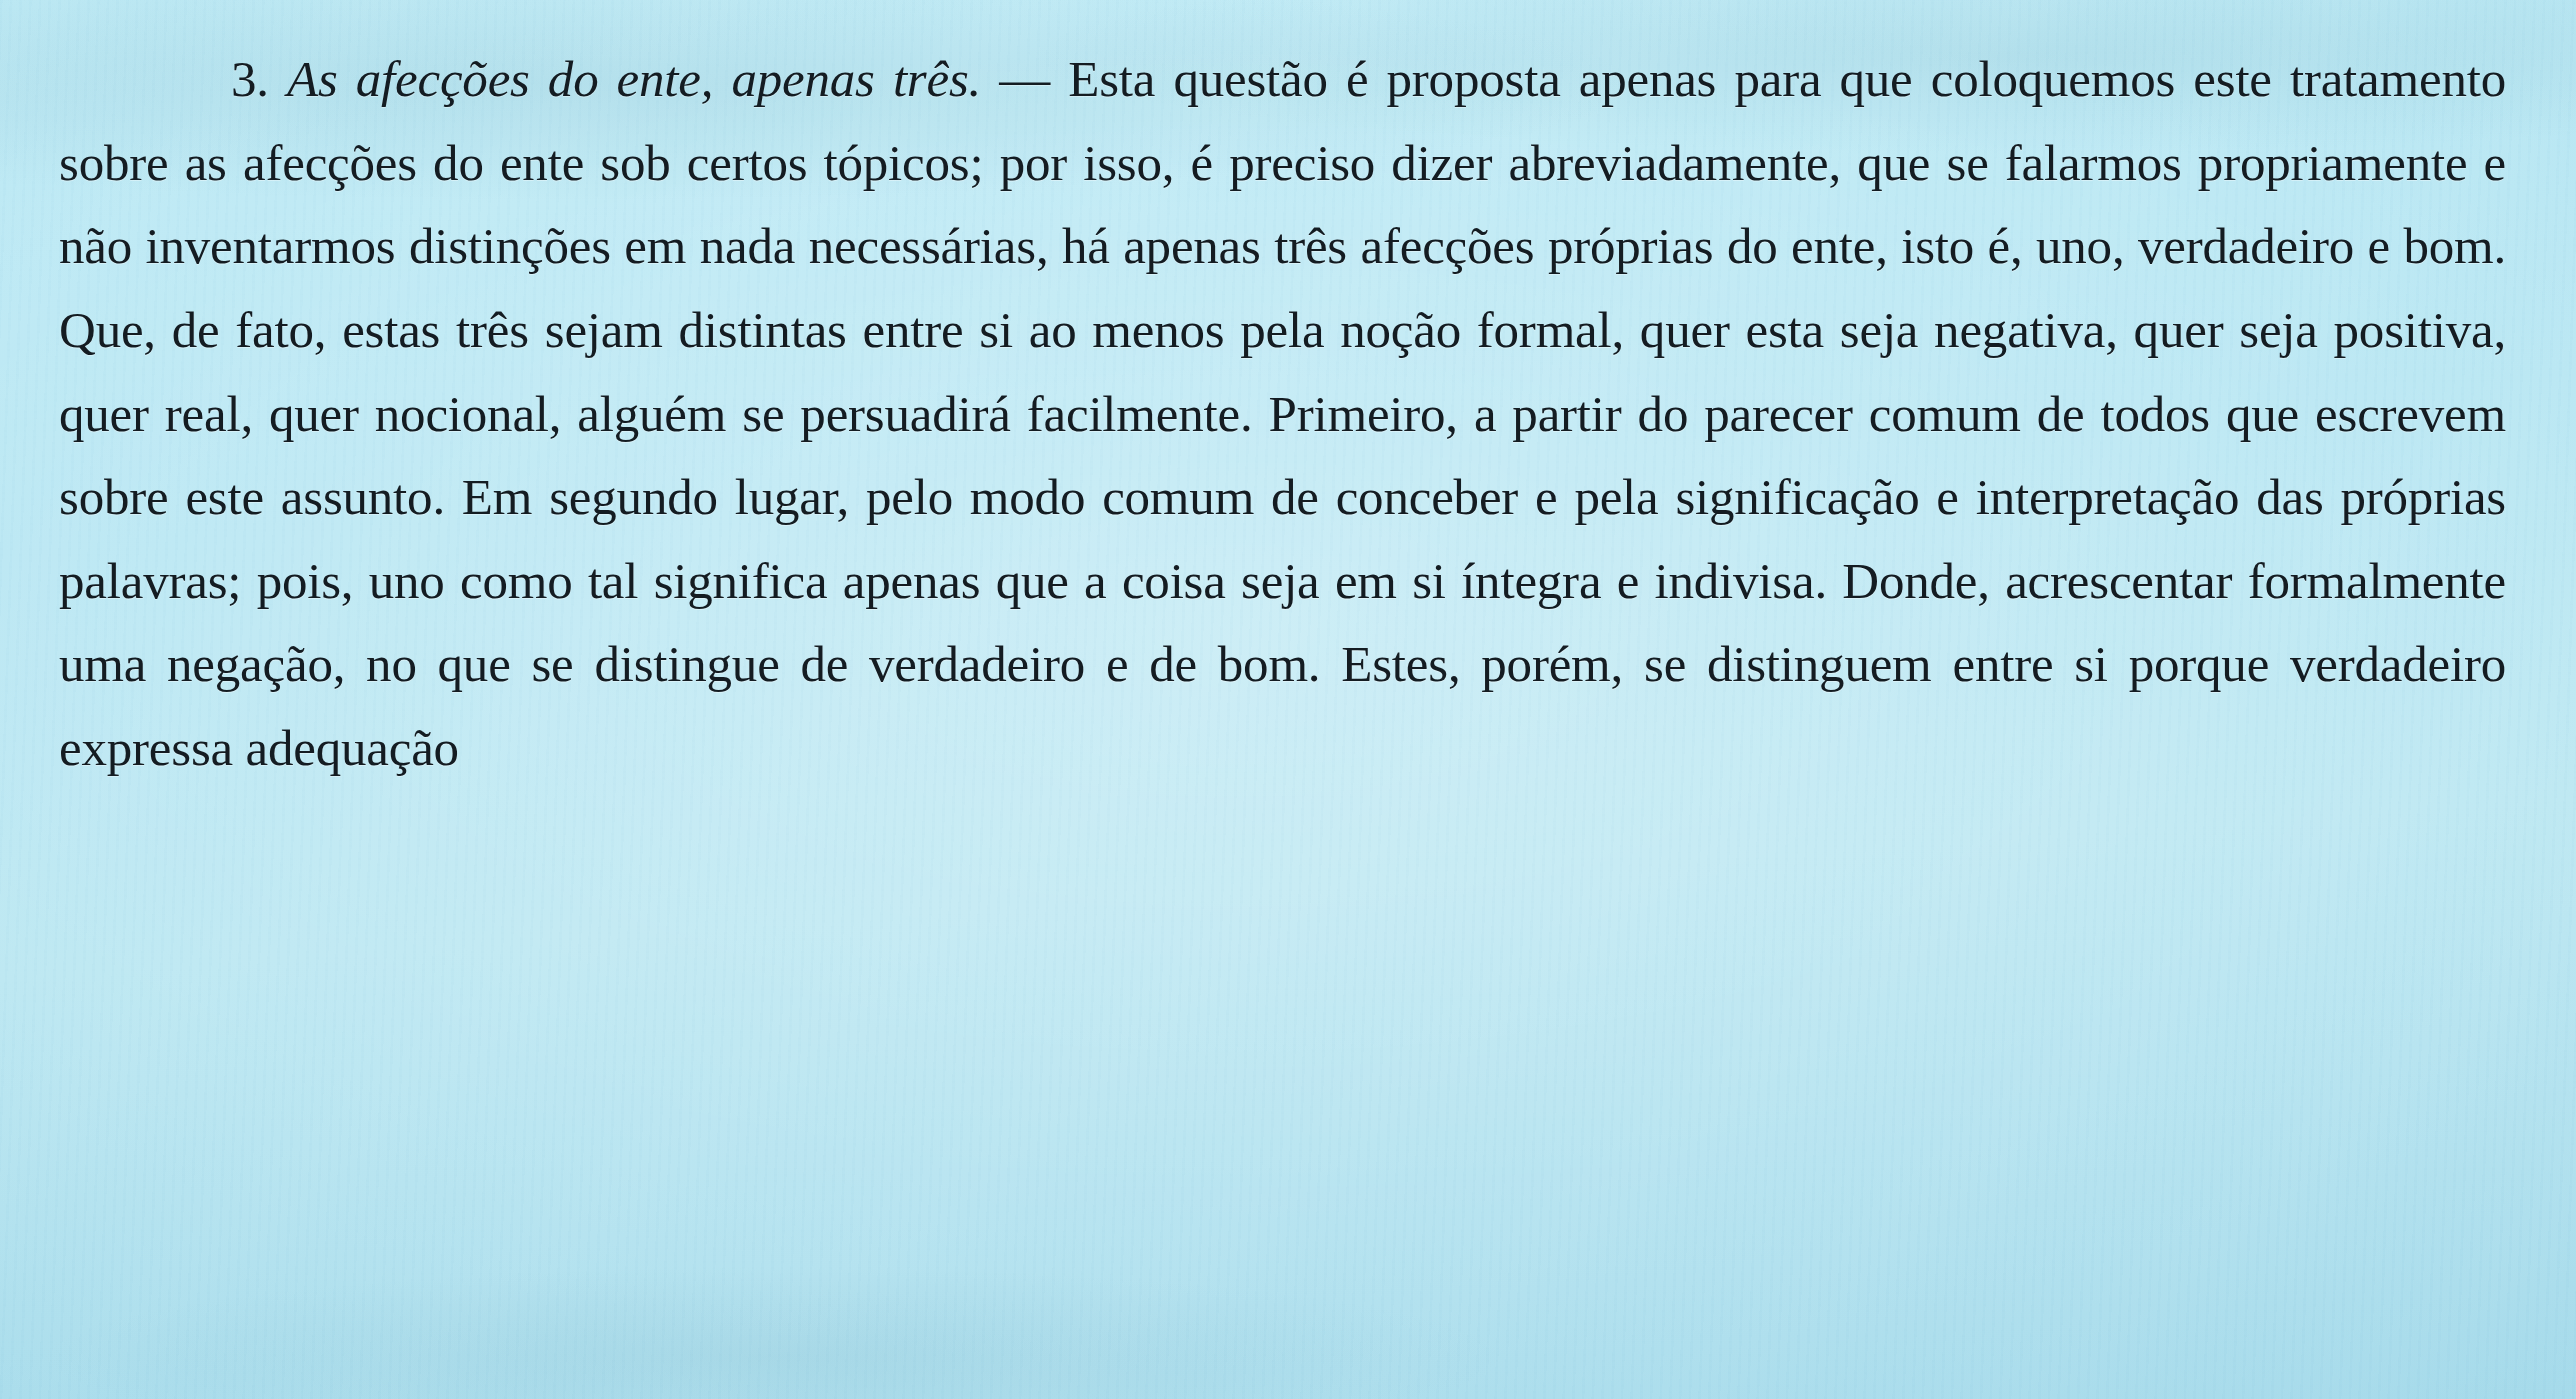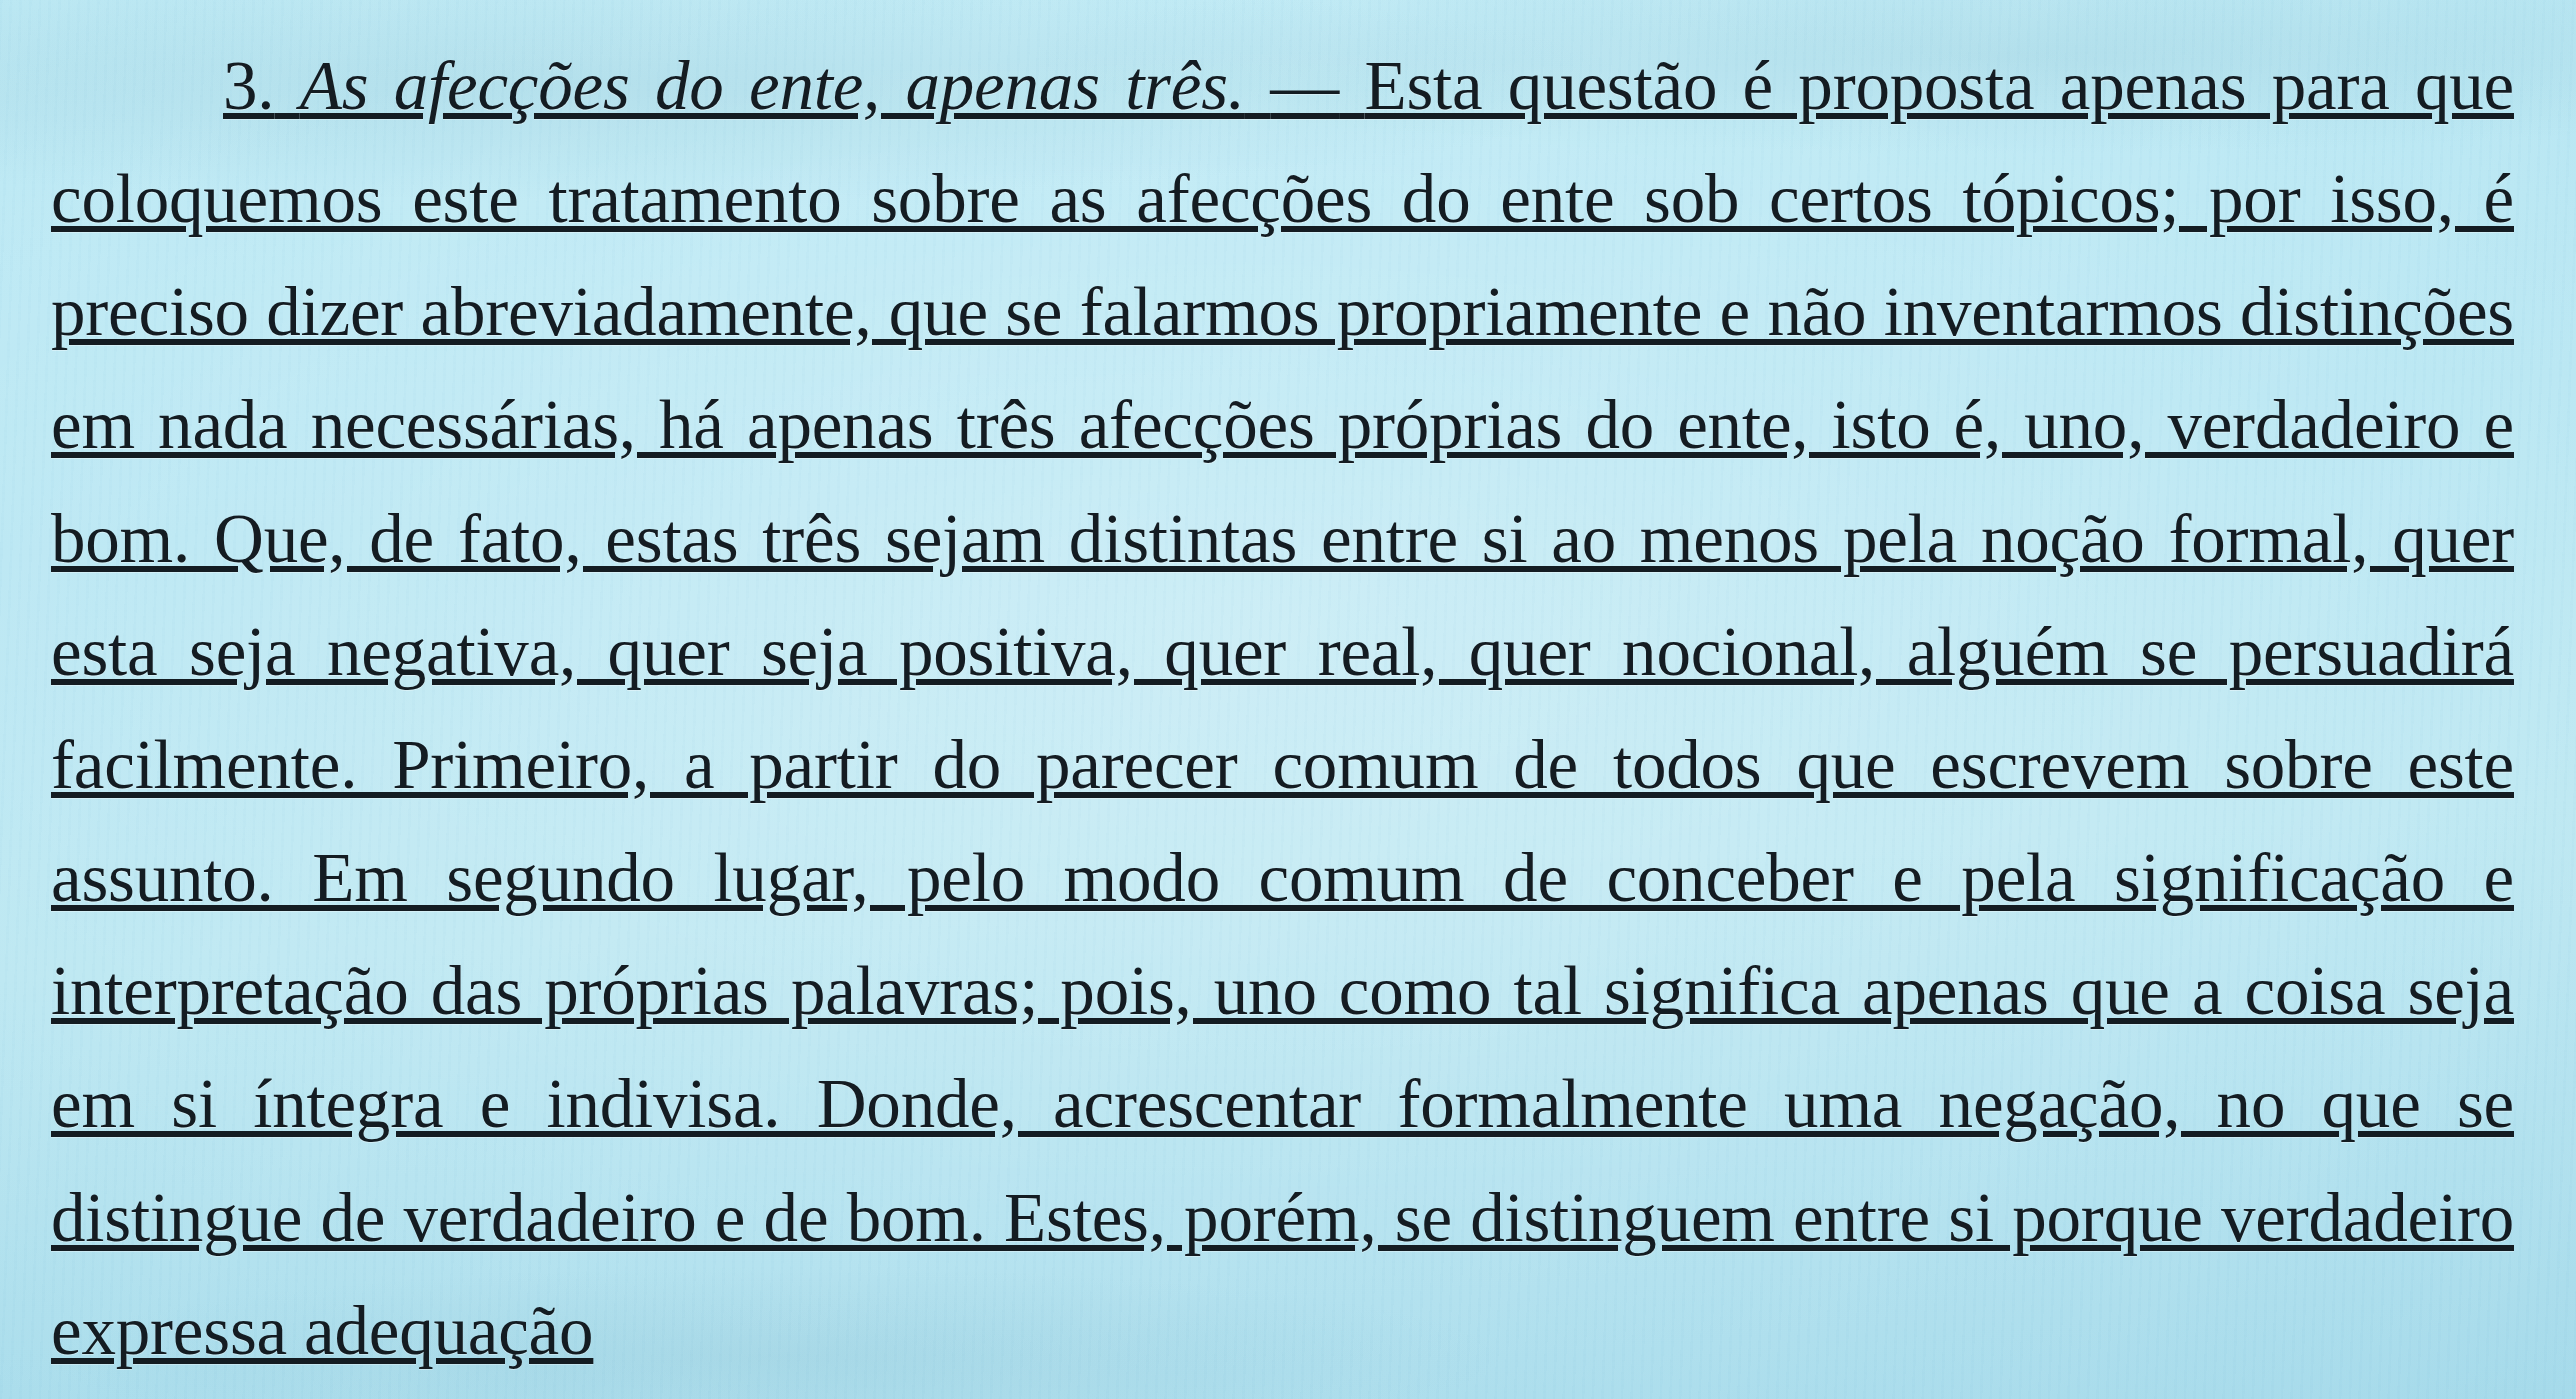--- a/index.html
+++ b/index.html
@@ -67,29 +67,28 @@
   }
 
   #text-column {
     position: relative;
     z-index: 3;
     box-sizing: border-box;
     padding: 30px 62px 0 51px;
   }
 
   .paragraph {
-    margin: 0;
+    margin: 8px;
     color: #141c22;
-    font-size: 69px;
+    font-size: 51px;
     line-height: 1.64;
     text-align: justify;
     text-justify: inter-word;
     letter-spacing: -0.2px;
     text-shadow: 0 0.9px 0 rgba(255,255,255,0.35);
-    text-decoration: underline;
   }
 
   .paragraph .indent {
     display: inline-block;
     width: 172px;
   }
 
   .section-number {
     font-style: normal;
   }

